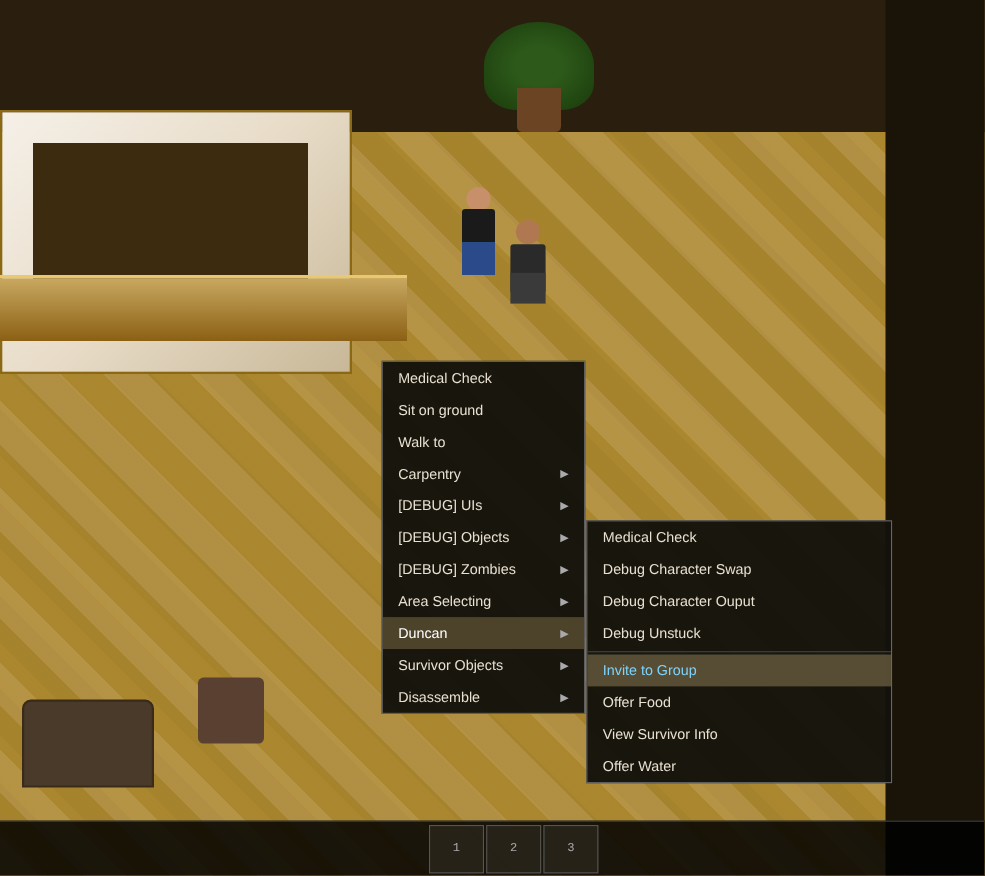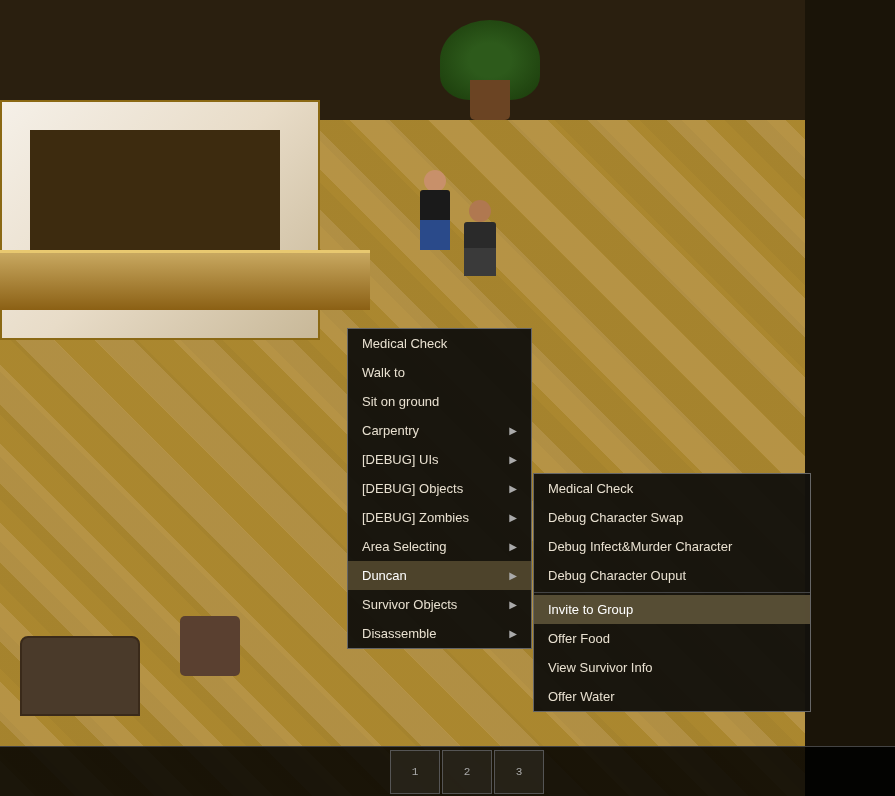--- a/index.html
+++ b/index.html
@@ -325,21 +325,21 @@
       color: #e8e0d0;
       cursor: pointer;
       display: flex;
       align-items: center;
       justify-content: space-between;
       white-space: nowrap;
     }
 
     .ctx-item-secondary.selected {
       background: rgba(90, 80, 55, 0.95);
-      color: #ffffff;
+      color: #7dd3fc;
     }
 
     .divider {
       height: 1px;
       background: #444;
       margin: 2px 0;
     }
   </style>
 </head>
 <body>
@@ -379,24 +379,24 @@
   <div class="chair-1"></div>
 
   <div class="right-panel"></div>
 </div>
 
 <div class="context-menu-primary" id="primary-menu">
 <div class="ctx-item">
       <span>Medical Check</span>
     </div>
     <div class="ctx-item">
+      <span>Sit on ground</span>
+    </div>
+    <div class="ctx-item">
       <span>Walk to</span>
-    </div>
-    <div class="ctx-item">
-      <span>Sit on ground</span>
     </div>
     <div class="ctx-item">
       <span>Carpentry</span>
       <span class="ctx-arrow">▶</span>
     </div>
     <div class="ctx-item">
       <span>[DEBUG] UIs</span>
       <span class="ctx-arrow">▶</span>
     </div>
     <div class="ctx-item">
@@ -426,24 +426,24 @@
   </div>
 
 <div class="context-menu-secondary" id="secondary-menu">
 <div class="ctx-item-secondary">
       <span>Medical Check</span>
     </div>
     <div class="ctx-item-secondary">
       <span>Debug Character Swap</span>
     </div>
     <div class="ctx-item-secondary">
-      <span>Debug Infect&amp;Murder Character</span>
-    </div>
-    <div class="ctx-item-secondary">
       <span>Debug Character Ouput</span>
+    </div>
+    <div class="ctx-item-secondary">
+      <span>Debug Unstuck</span>
     </div>
     <div class="divider"></div>
     <div class="ctx-item-secondary selected">
       <span>Invite to Group</span>
     </div>
     <div class="ctx-item-secondary">
       <span>Offer Food</span>
     </div>
     <div class="ctx-item-secondary">
       <span>View Survivor Info</span>

